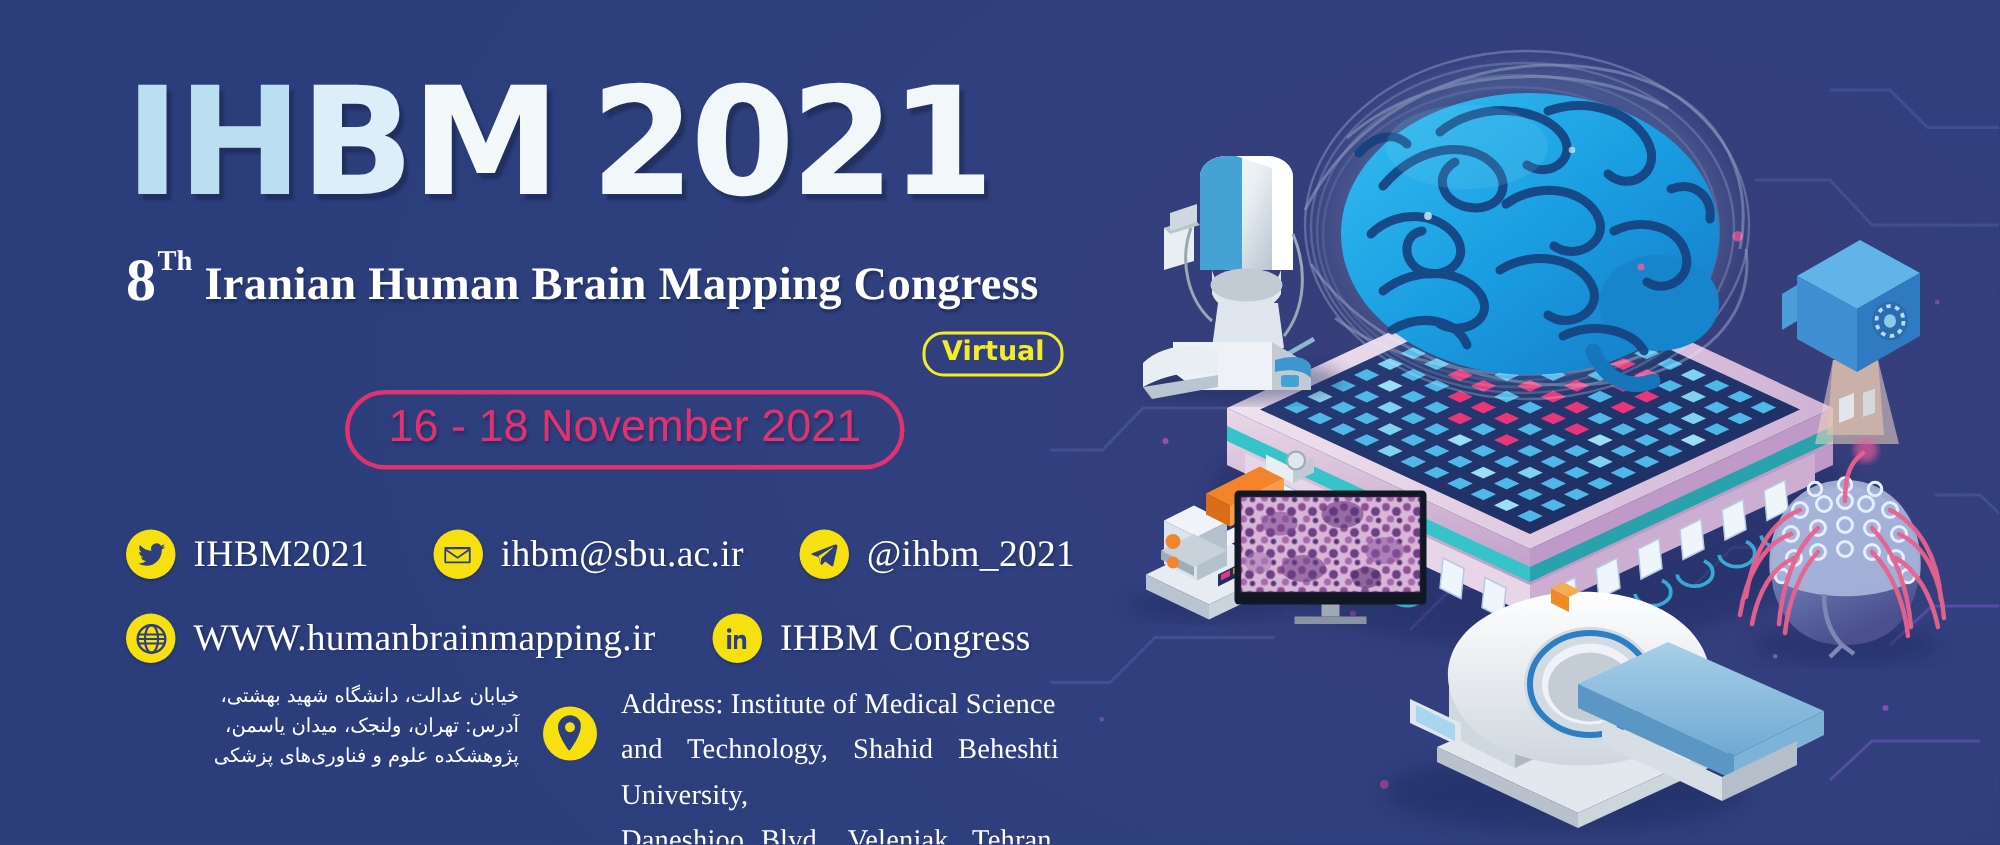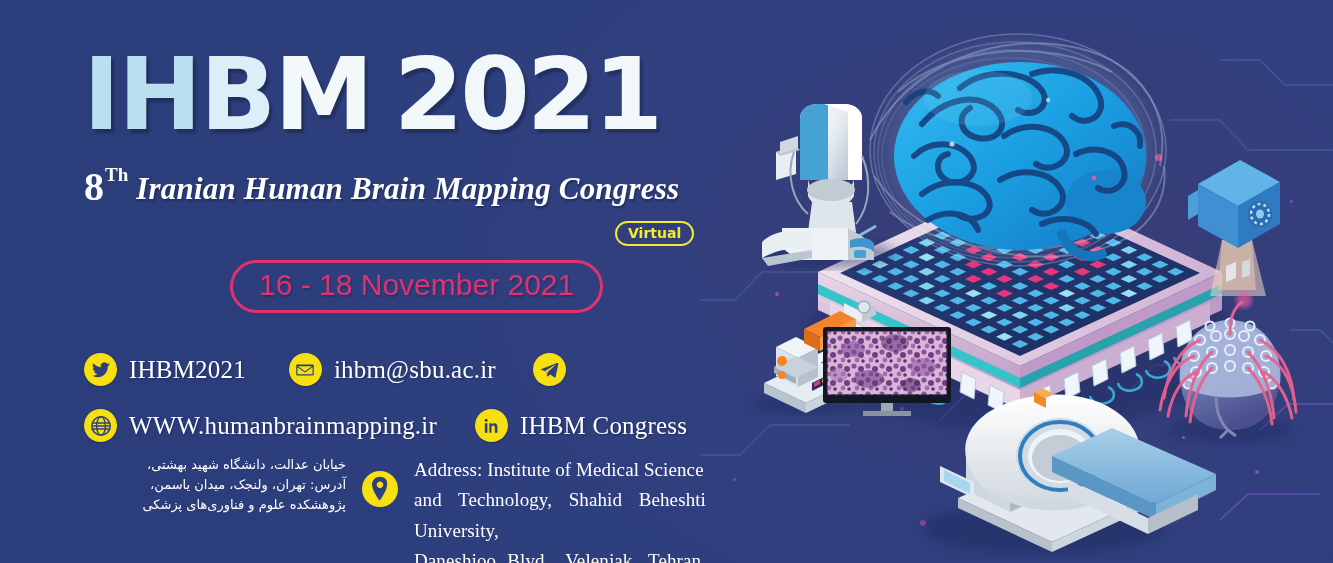--- a/index.html
+++ b/index.html
@@ -30,30 +30,30 @@
     font-family:"DejaVu Sans",sans-serif;
     font-weight:bold;font-size:100px;line-height:.98;letter-spacing:-3px;
     color:#f2f7fa;margin-left:22px;
     text-shadow:3px 4px 2px rgba(20,30,60,.45);
   }
 
   .subtitle-row{position:absolute;left:84px;top:167px;display:flex;align-items:flex-start;color:#ffffff;white-space:nowrap;}
   .ordinal{font-family:"Liberation Serif",serif;font-weight:bold;font-size:40px;line-height:1;}
   .ordinal-sup{font-family:"Liberation Serif",serif;font-weight:bold;font-size:19px;line-height:1;position:relative;top:-2px;left:1px;}
   .subtitle{
-    font-family:"Liberation Serif",serif;font-style:italic;font-weight:bold;
+    font-family:"Liberation Serif",serif;font-weight:bold;
     font-size:31px;line-height:1;margin-left:9px;position:relative;top:6px;
     letter-spacing:.2px;
     text-shadow:1px 2px 2px rgba(15,25,55,.5);
   }
 
   .virtual{
     position:absolute;left:615px;top:221px;
     border:2.5px solid #f2ec2a;border-radius:14px;
-    color:#f2ec2a;font-weight:bold;font-size:14px;
+    color:#f2ec2a;font-weight:bold;font-size:18px;
     padding:2px 11px 3px 11px;line-height:1.15;
     font-family:"DejaVu Sans",sans-serif;
   }
 
   .date-pill{
     position:absolute;left:230px;top:260px;
     border:3px solid #e0326f;border-radius:30px;
     color:#e0326f;font-size:30px;font-weight:500;
     padding:5px 26px 7px 26px;line-height:1.15;
     font-family:"Liberation Sans",sans-serif;
@@ -159,20 +159,21 @@
           </span>
           <span class="clabel">ihbm@sbu.ac.ir</span>
         </div>
         <div class="gap-b"></div>
         <div class="citem">
           <span class="cicon">
             <svg width="21" height="21" viewBox="0 0 24 24">
                 <path fill="#2c3f7e" d="M21.3 4.2 2.9 11.3c-1 .4-1 1 .2 1.35l4.4 1.37 1.7 5.2c.2.6.36.82.75.82.3 0 .44-.14.6-.3l2.2-2.15 4.6 3.4c.85.47 1.45.23 1.66-.78l3-14.07c.3-1.23-.48-1.8-1.7-1.24zM7.6 13.4 18 6.9c.5-.3.96-.14.58.2l-8.9 8-.34 3.67z"></path>
               </svg>
           </span>
+          <span class="clabel">@ihbm_2021</span>
         </div>
       </div>
 
       <div class="crow" style="margin-top:11px;">
         <div class="citem">
           <span class="cicon">
             <svg width="24" height="24" viewBox="0 0 24 24">
               <circle cx="12" cy="12" r="9.2" fill="none" stroke="#2c3f7e" stroke-width="1.6"></circle>
               <ellipse cx="12" cy="12" rx="4.4" ry="9.2" fill="none" stroke="#2c3f7e" stroke-width="1.4"></ellipse>
               <path d="M2.9 9h18.2M2.9 15h18.2M3.6 12h16.8" stroke="#2c3f7e" stroke-width="1.4" fill="none"></path>

